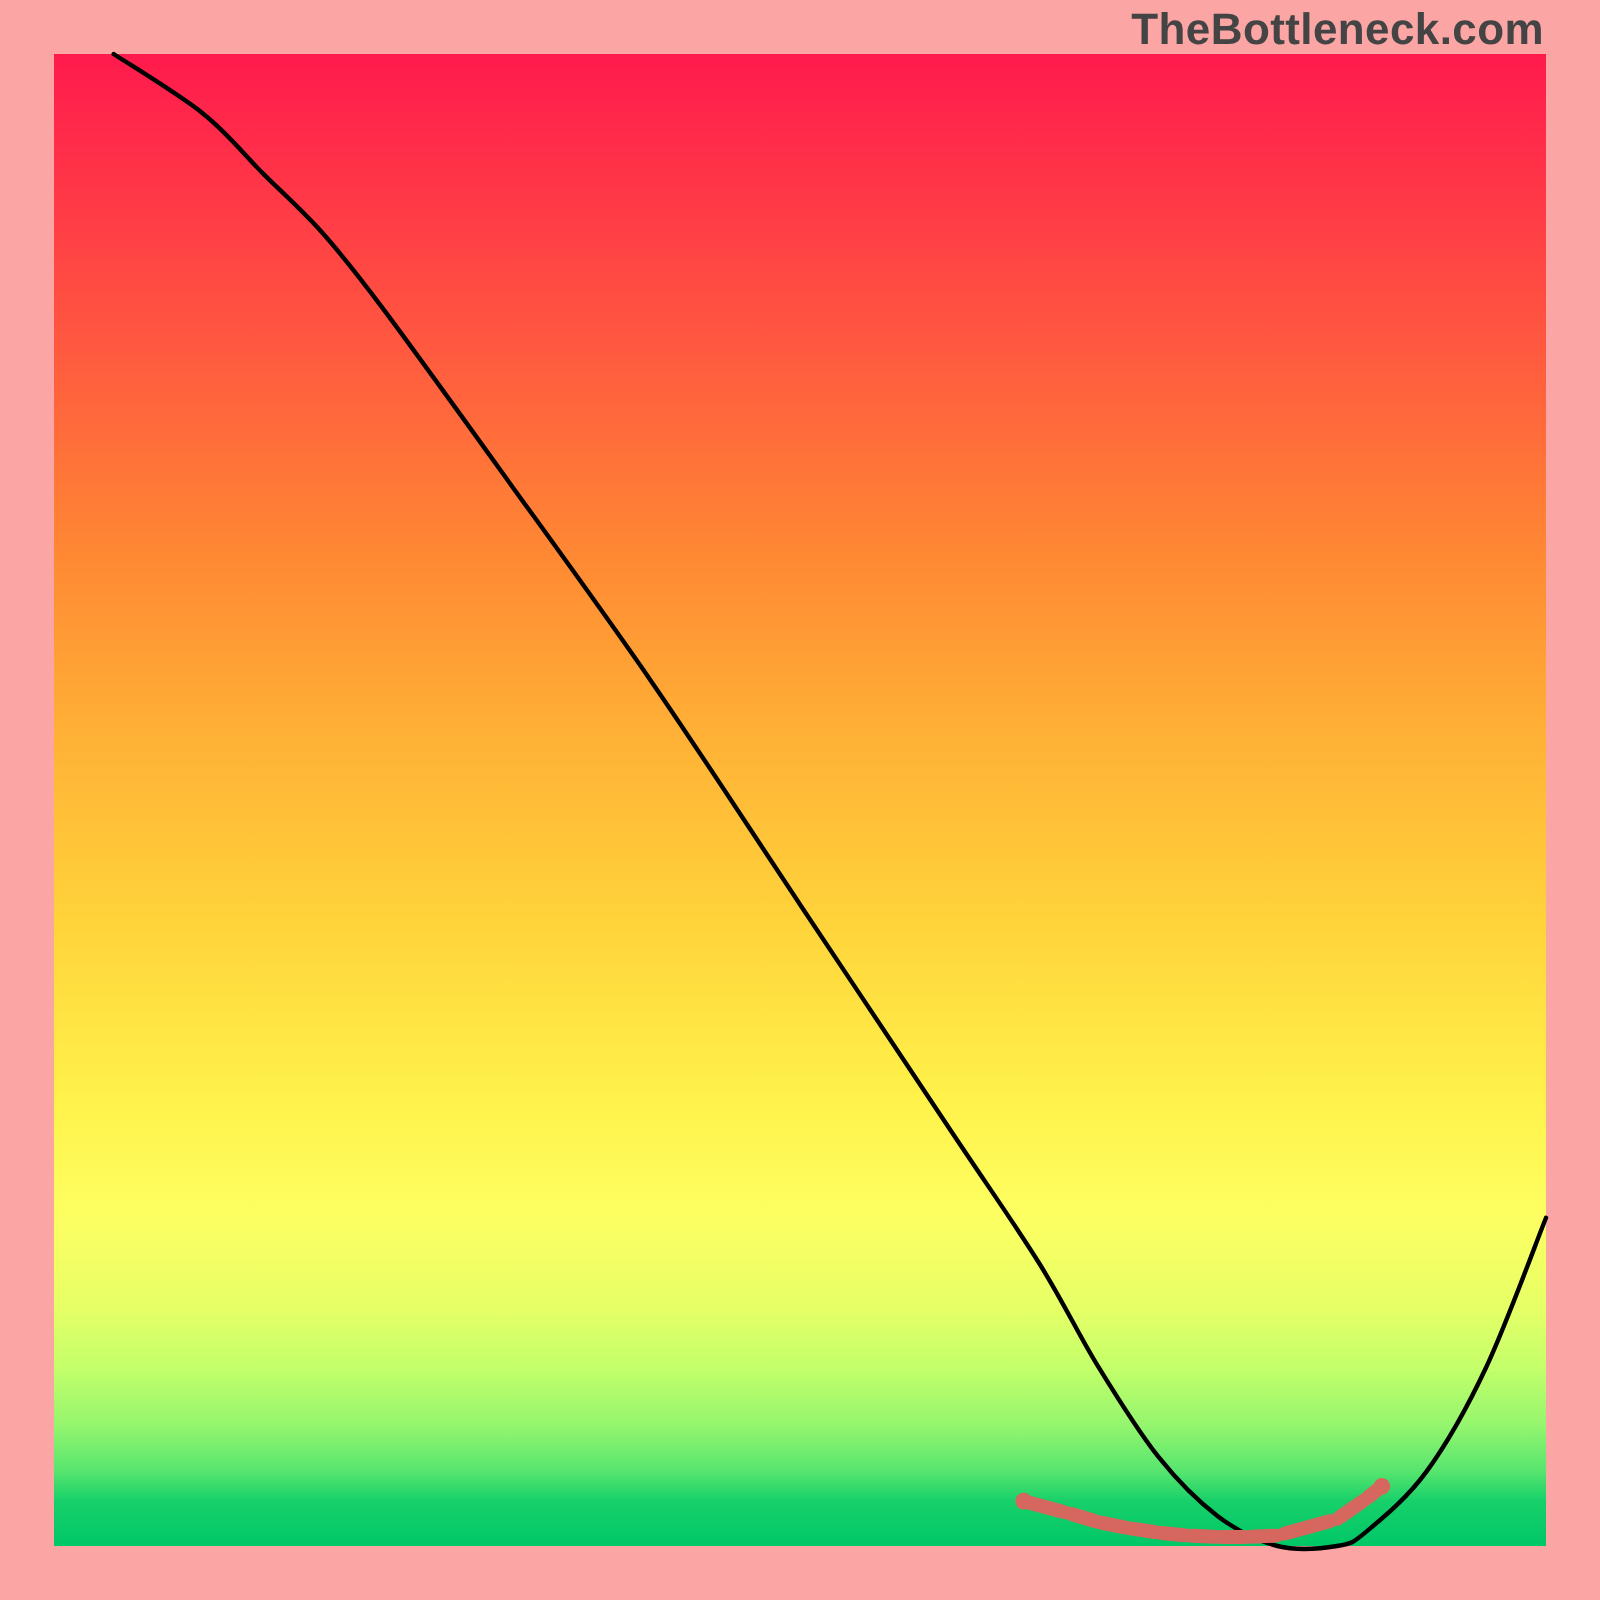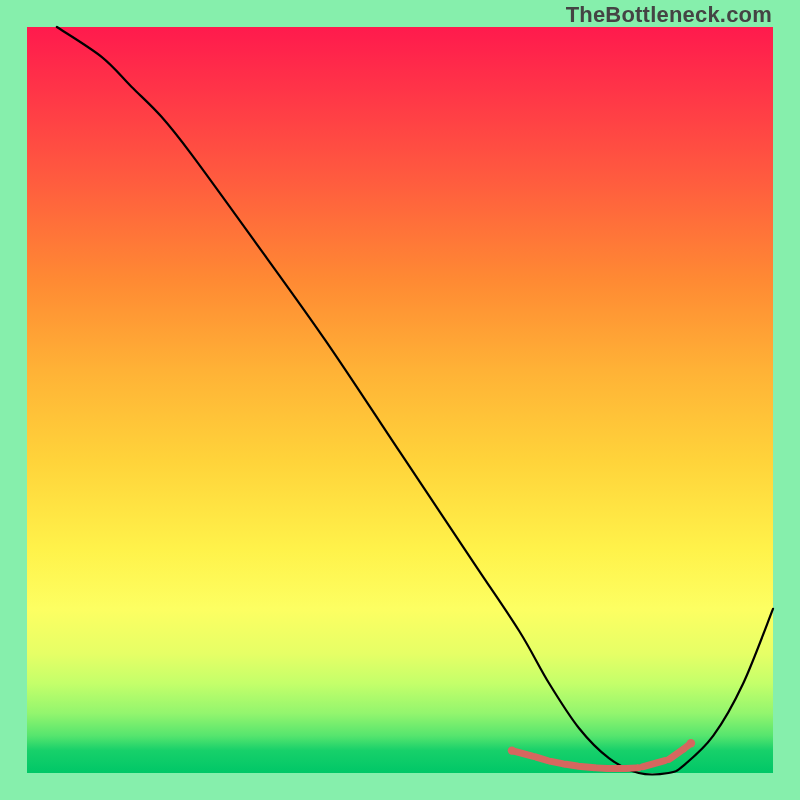--- a/index.html
+++ b/index.html
@@ -10,21 +10,21 @@
     background: #000;
     overflow: hidden;
     font-family: Arial, Helvetica, sans-serif;
   }
   .frame {
     position: absolute;
     left: 0;
     top: 0;
     width: 800px;
     height: 800px;
-    background: #86efac;
+    background: #fca5a5;
   }
   .plot-area {
     position: absolute;
     left: 27px;
     top: 27px;
     width: 746px;
     height: 746px;
     
     background: linear-gradient(to bottom,
       #ff1a4d 0%,

